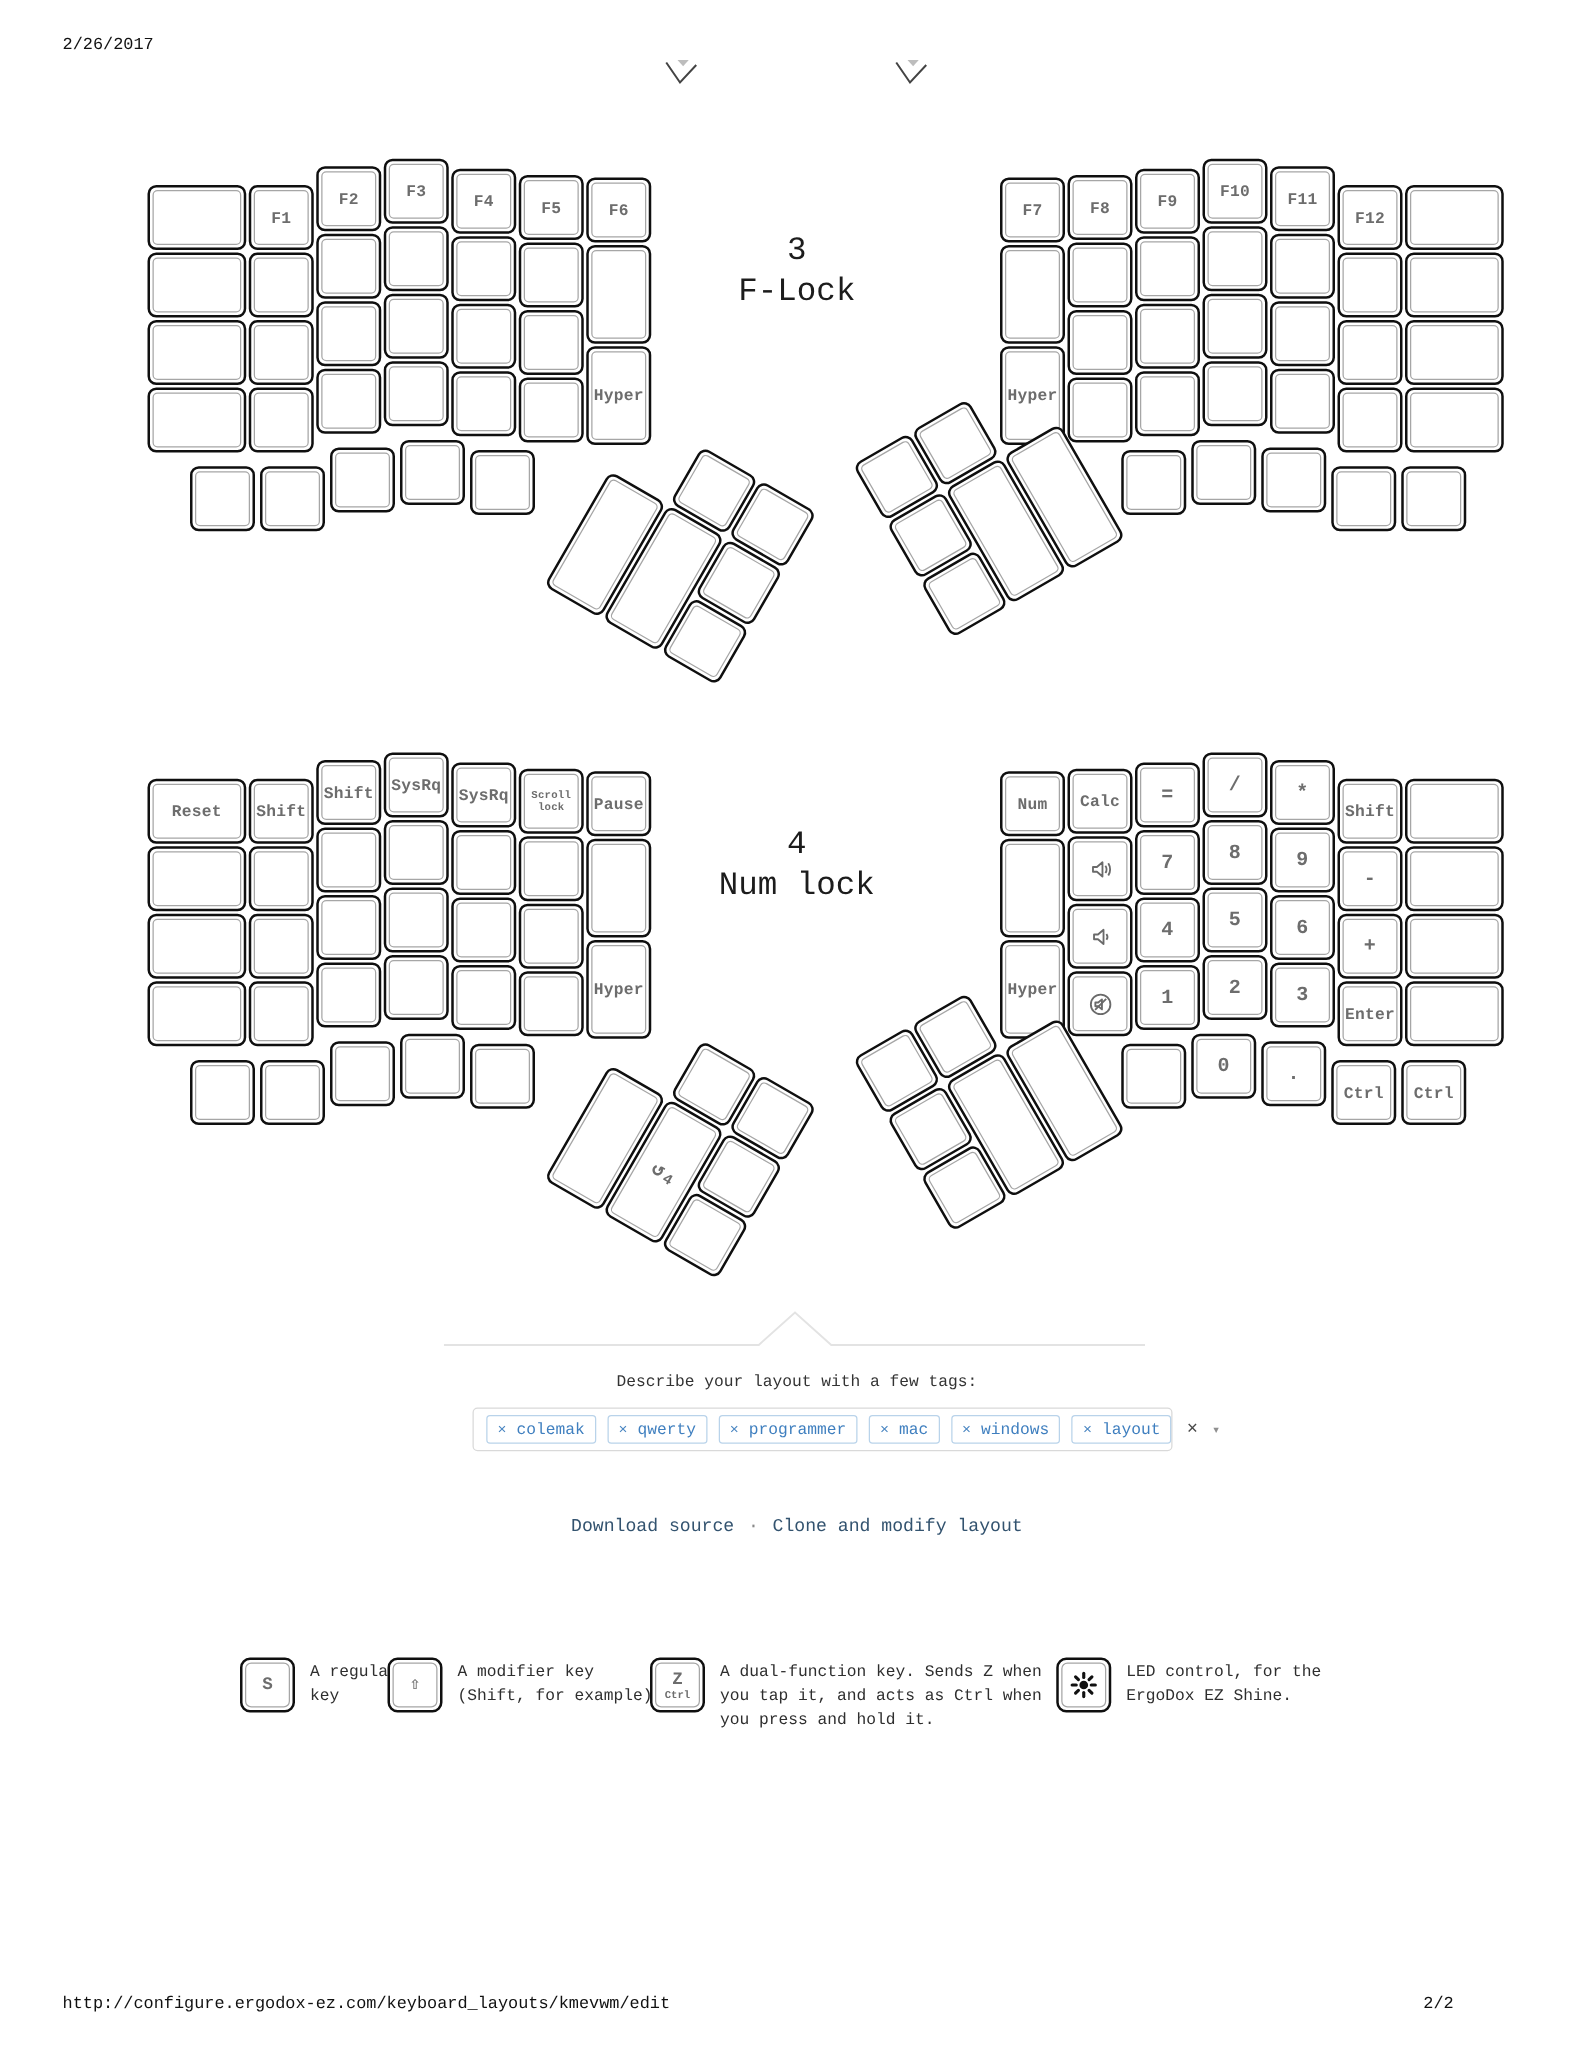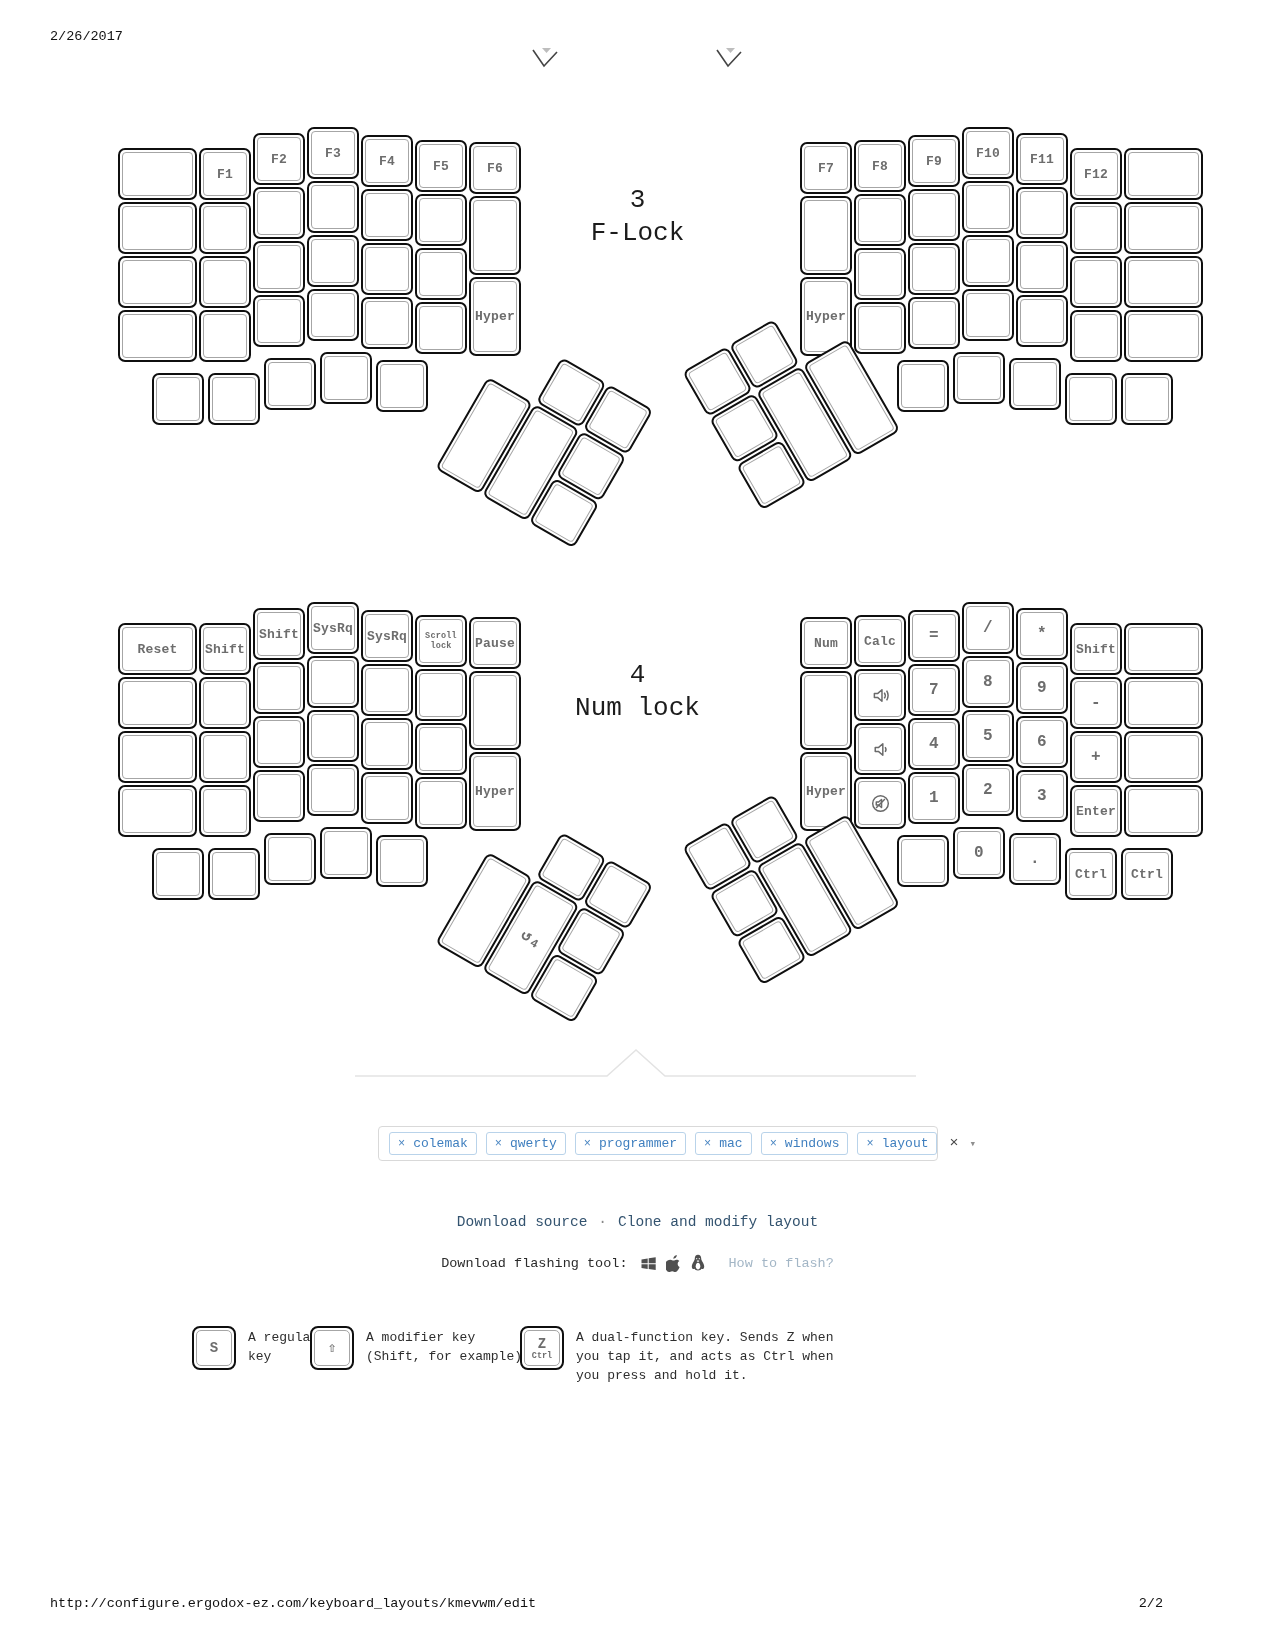--- a/index.html
+++ b/index.html
@@ -658,20 +658,21 @@
         <div class="key" style="left: 108px; top: 54px; width: 52px; height: 106px;">
           <div class="key-in"></div>
         </div>
       </div>
     </div>
 
   <svg class="divider" width="562" height="32">
     <polyline points="0,30 252,30 281,4 310,30 561,30" stroke="#e3e3e3" stroke-width="1.5" fill="#fff"></polyline>
   </svg>
 
+  <div class="tags-label">Describe your layout with a few tags:</div>
 
   <div class="tags-box">
     <span id="tags-list" style="display:flex;gap:9px;align-items:center;">
         <span class="tag">
           <span class="tag-x">×</span>
           <span>colemak</span>
         </span>
         <span class="tag">
           <span class="tag-x">×</span>
           <span>qwerty</span>
@@ -696,41 +697,20 @@
     <span class="clear-x">×</span>
     <span class="caret">▾</span>
   </div>
 
   <div class="links-row">
     <span class="link">Download source</span>
     <span class="dot">·</span>
     <span class="link">Clone and modify layout</span>
   </div>
 
-  <div class="flash-row">
-    <span>Download flashing tool:</span>
-    <span class="flash-icons" id="flash-icons">
-        <svg width="17" height="17" viewBox="0 0 17 17">
-          <g fill="#4f4f4f">
-            <path d="M1.5 4.4l6.2-.9v4.7H1.5z"></path>
-            <path d="M8.7 3.3l7-1v5.9h-7z"></path>
-            <path d="M1.5 9.2h6.2v4.7l-6.2-.9z"></path>
-            <path d="M8.7 9.2h7v5.9l-7-1z"></path>
-          </g>
-        </svg>
-        <svg width="16" height="18" viewBox="0 0 16 18">
-          <path fill="#4f4f4f" d="M10.8 1c.1 1-.3 1.9-.9 2.6-.6.7-1.6 1.3-2.5 1.2-.1-.9.4-1.9 1-2.5C9 1.6 10.1 1.1 10.8 1zM13.6 13.1c-.4 1-.6 1.4-1.1 2.2-.8 1.2-1.9 2.7-3.2 2.7-1.2 0-1.5-.8-3.1-.8-1.6 0-2 .8-3.2.8-1.3 0-2.3-1.3-3.1-2.5C-2.2 12.2-.9 8 1.2 6.7c1-.7 2.2-1 3.3-1 1.2 0 2 .8 3 .8 1 0 1.6-.8 3-.8 1 0 2.1.5 2.9 1.4-2.5 1.4-2.1 5 .2 6z"></path>
-        </svg>
-        <svg width="14" height="18" viewBox="0 0 14 18">
-          <path fill="#4f4f4f" d="M7 .8c2.1 0 3.2 1.6 3.2 3.5 0 1.3.5 2.3 1.2 3.4.8 1.3 1.8 2.8 1.8 4.8 0 1.5-.7 2.6-1.6 2.6-.5 0-.7-.3-1.2-.3-.4.9-1.6 1.7-3.4 1.7-1.8 0-3-.8-3.4-1.7-.5 0-.7.3-1.2.3-.9 0-1.6-1.1-1.6-2.6 0-2 1-3.5 1.8-4.8.7-1.1 1.2-2.1 1.2-3.4C3.8 2.4 4.9.8 7 .8zM5.7 4.1a.6.6 0 100 1.2.6.6 0 000-1.2zm2.6 0a.6.6 0 100 1.2.6.6 0 000-1.2zM7 6.2l-1.5.9L7 8l1.5-.9z"></path>
-          <path fill="#fff" d="M7 8.8c1.3 0 2.3 1.6 2.3 3.5S8.3 15.6 7 15.6s-2.3-1.4-2.3-3.3S5.7 8.8 7 8.8z"></path>
-        </svg>
-      </span>
-    <span class="howto">How to flash?</span>
-  </div>
 
   <div class="legend-item" style="left:192px">
     <div class="lkey">
       <div class="lkey-in">
           <span class="lkey-main">S</span>
         </div>
     </div>
     <div class="ldesc" style="width:92px">A regular key</div>
   </div>
   <div class="legend-item" style="left:310px">
@@ -743,16 +723,36 @@
   </div>
   <div class="legend-item" style="left:520px">
     <div class="lkey">
       <div class="lkey-in">
         <span class="lkey-main">Z</span>
         <span class="lkey-sub">Ctrl</span>
       </div>
     </div>
     <div class="ldesc" style="width:288px">A dual-function key. Sends Z when you tap it, and acts as Ctrl when you press and hold it.</div>
   </div>
+  <div class="legend-item" style="left:845px">
+    <div class="lkey">
+      <div class="lkey-in">
+        <svg width="24" height="24" viewBox="0 0 22 22">
+          <g stroke="#111" stroke-width="2.3" stroke-linecap="round">
+            <line x1="11" y1="2.5" x2="11" y2="5.5"></line>
+              <line x1="11" y1="16.5" x2="11" y2="19.5"></line>
+            <line x1="2.5" y1="11" x2="5.5" y2="11"></line>
+              <line x1="16.5" y1="11" x2="19.5" y2="11"></line>
+            <line x1="5" y1="5" x2="7.1" y2="7.1"></line>
+              <line x1="14.9" y1="14.9" x2="17" y2="17"></line>
+            <line x1="17" y1="5" x2="14.9" y2="7.1"></line>
+              <line x1="7.1" y1="14.9" x2="5" y2="17"></line>
+          </g>
+          <circle cx="11" cy="11" r="3.2" fill="#111"></circle>
+        </svg>
+      </div>
+    </div>
+    <div class="ldesc" style="width:200px">LED control, for the ErgoDox EZ Shine.</div>
+  </div>
 
   <div class="ftr-url">http://configure.ergodox-ez.com/keyboard_layouts/kmevwm/edit</div>
   <div class="ftr-page">2/2</div>
 </div>
 
 </body></html>

